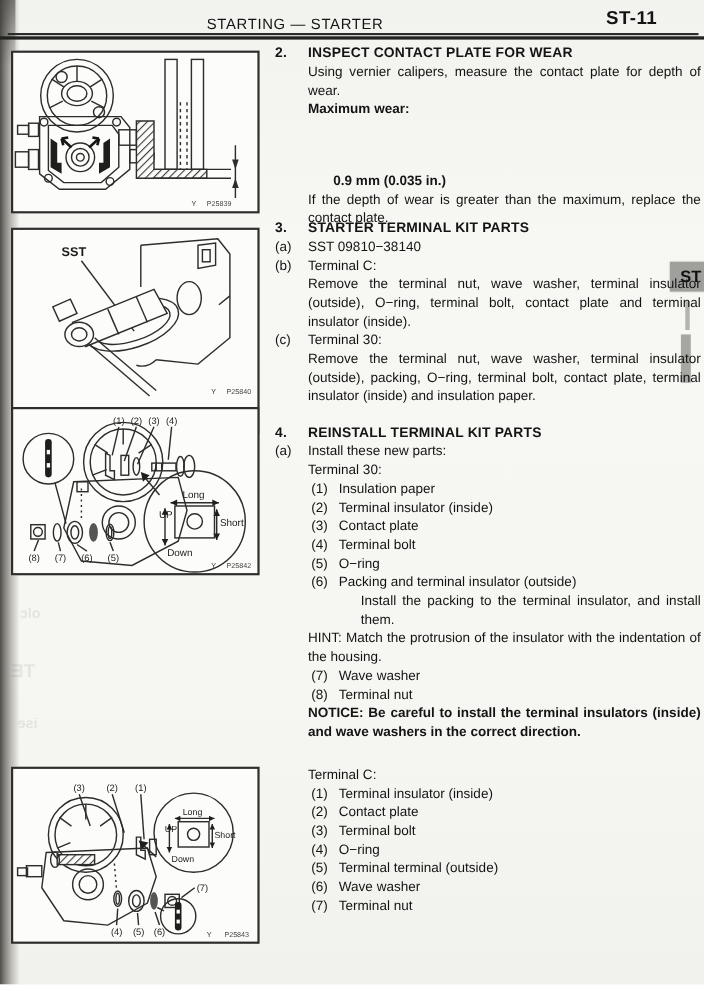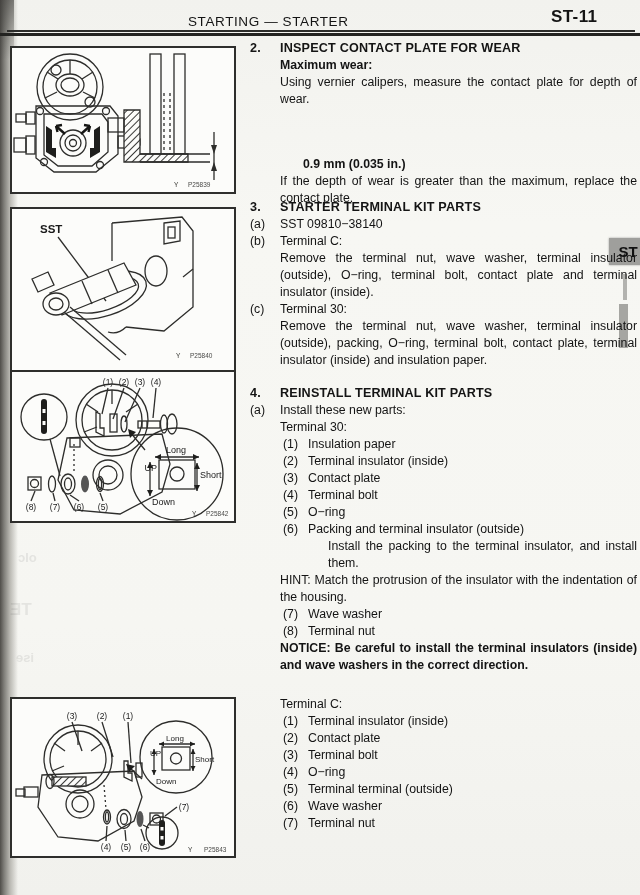--- a/index.html
+++ b/index.html
@@ -129,21 +129,21 @@
   <g>
     <line x1="202" y1="84" x2="202" y2="132" class="fline"></line>
     <polygon points="202,106 199,97 205,97" fill="#2d2d2b"></polygon>
     <polygon points="202,114 199,123 205,123" fill="#2d2d2b"></polygon>
   </g>
   <text x="162" y="139" class="fmark">Y</text>
   <text x="176" y="139" class="fcode">P25839</text>
 </svg>
 </div>
 
-<div class="fig" style="top:207px;height:188px;">
+<div class="fig" style="top:207px;height:188px;padding-left:16px;">
 <svg viewBox="0 0 222 154" width="222" height="154">
   <text x="28" y="24" style="font-size:11.5px;font-weight:600;" class="finset">SST</text>
   <line x1="46" y1="28" x2="94" y2="92" class="fline"></line>
   <g class="fline">
     <path d="M100,14 L170,8 L181,22 L181,98 L152,122 L114,118"></path>
     <path d="M100,14 L100,52"></path>
     <path d="M152,14 l16,-2 v20 l-16,3 z"></path>
         <rect x="156" y="18" width="7" height="11"></rect>
     <ellipse cx="144" cy="62" rx="11" ry="15"></ellipse>
     <path d="M114,118 q-8,8 -18,5"></path>
@@ -354,22 +354,22 @@
   <text x="176" y="153" class="fmark">Y</text>
   <text x="192" y="153" class="fcode">P25843</text>
 </svg>
 </div>
 
 <div class="sec" style="top:40px;">
   <div class="sec-head">
     <span class="num">2.</span>
     <span>INSPECT CONTACT PLATE FOR WEAR</span>
   </div>
+  <div class="indent just">Using vernier calipers, measure the contact plate for depth of wear.</div>
   <div class="indent bold">Maximum wear:</div>
-  <div class="indent just">Using vernier calipers, measure the contact plate for depth of wear.</div>
   <div class="spec-val">0.9 mm (0.035 in.)</div>
   <div class="indent just">If the depth of wear is greater than the maximum, replace the contact plate.</div>
 </div>
 
 <div class="sec" style="top:199px;">
   <div class="sec-head">
     <span class="num">3.</span>
     <span>STARTER TERMINAL KIT PARTS</span>
   </div>
   <div class="row">

